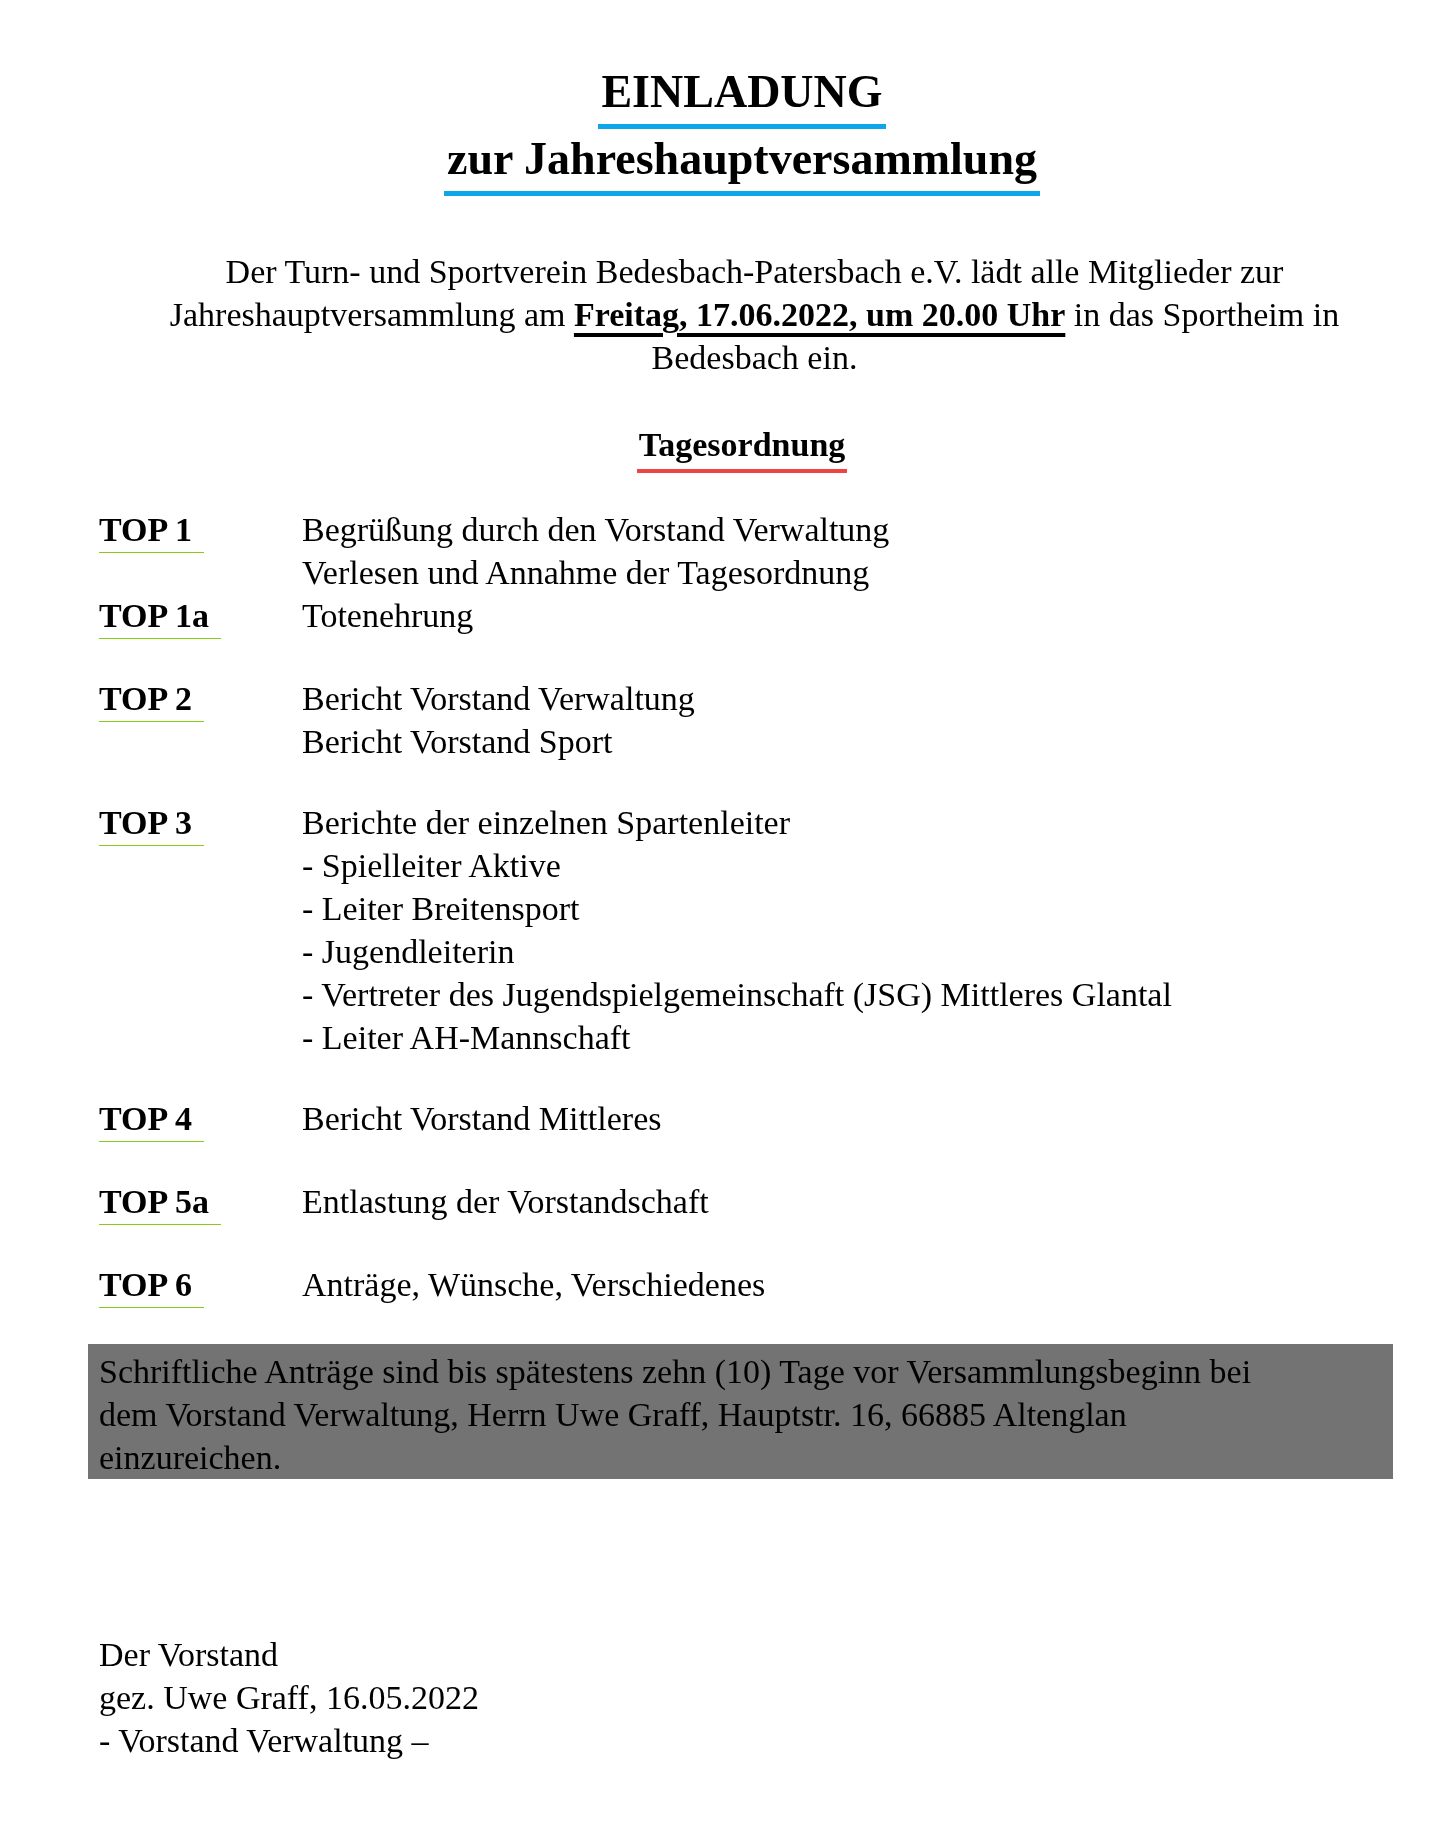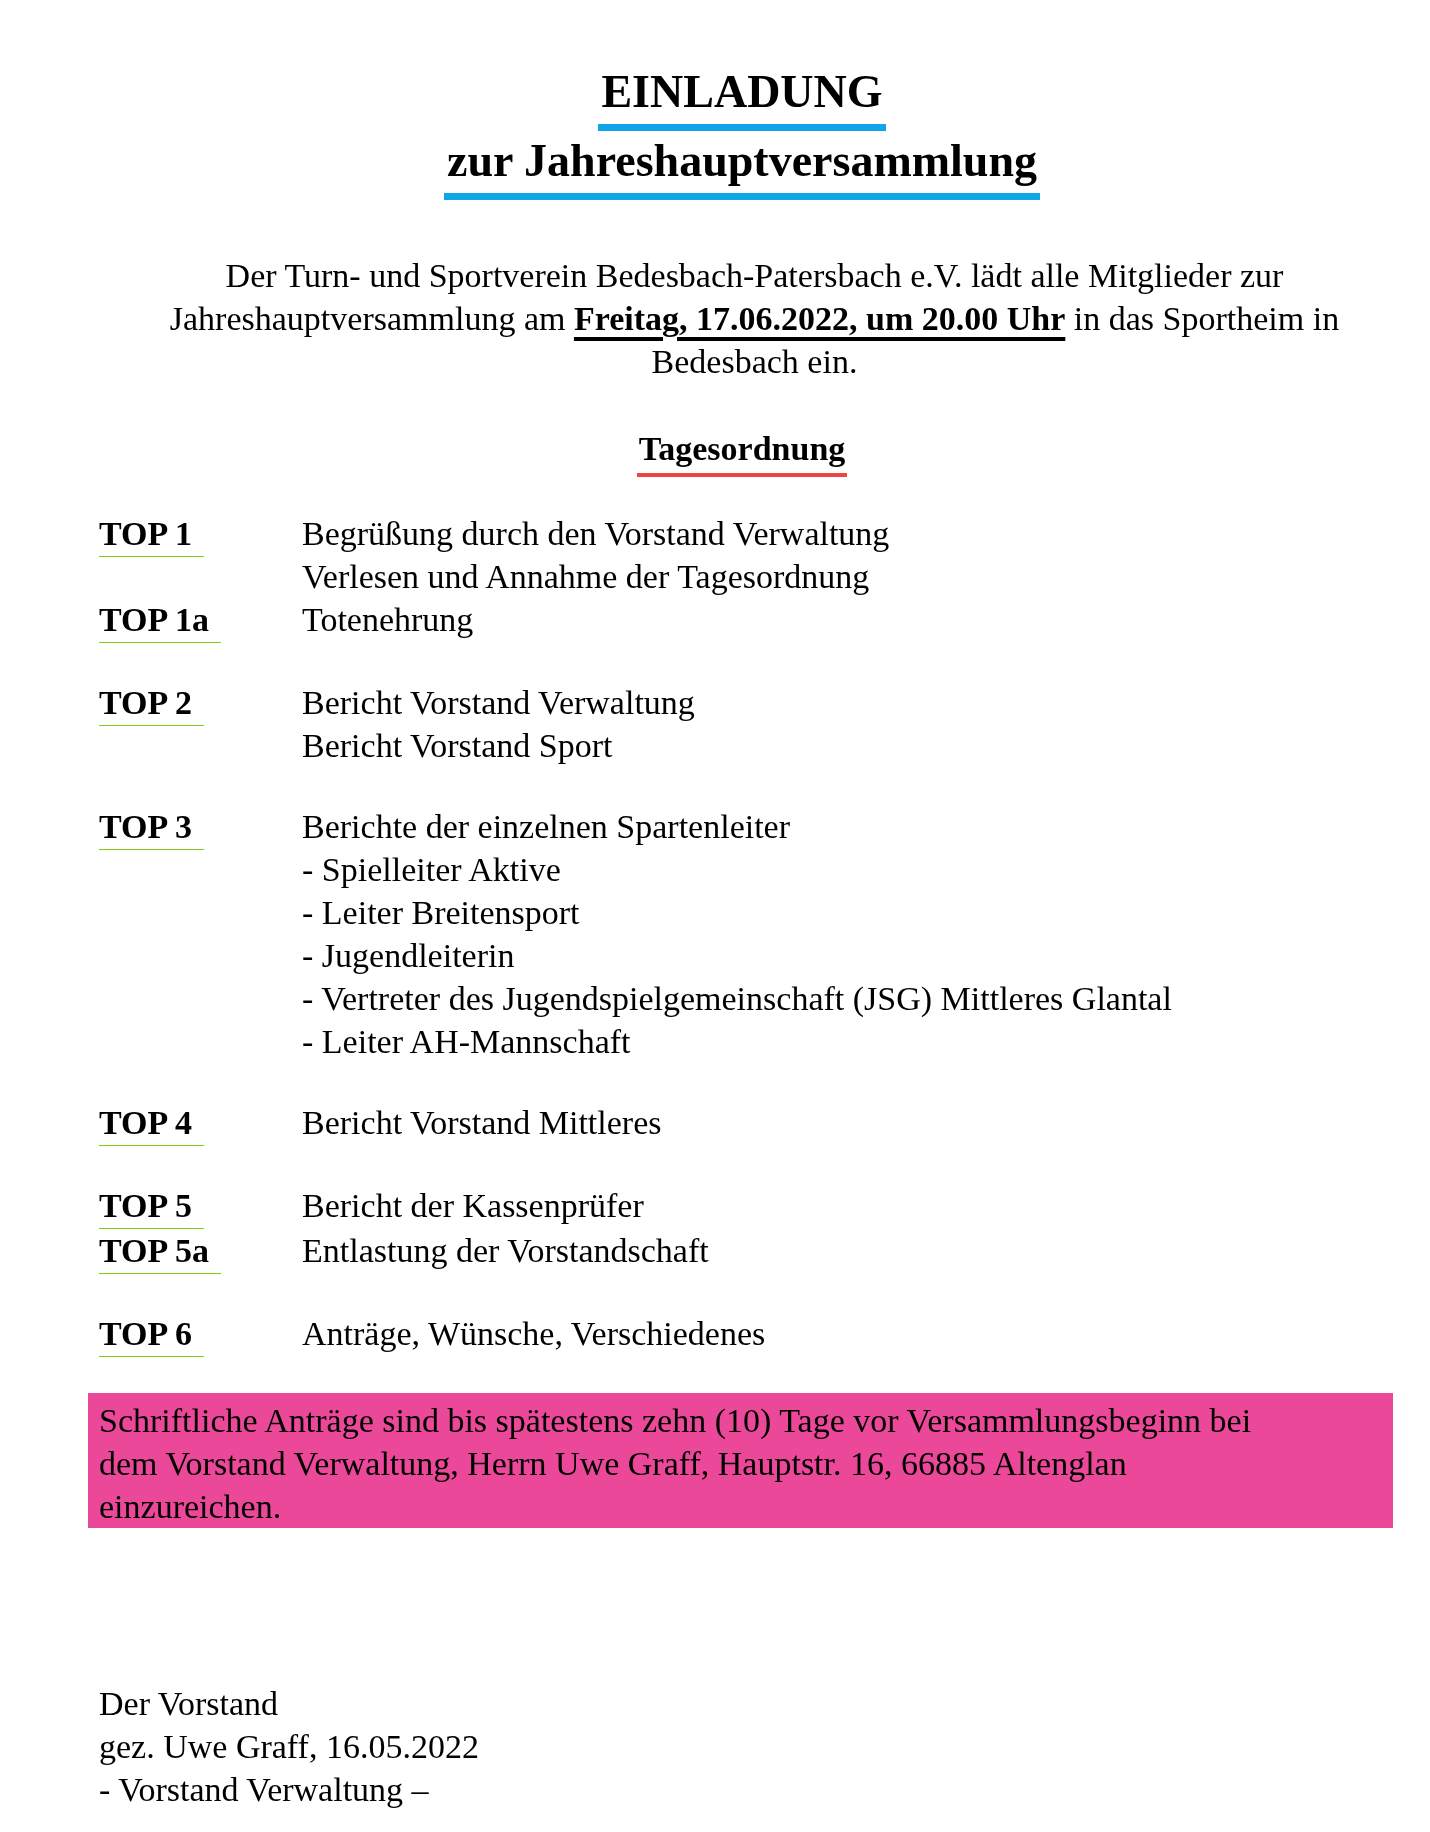--- a/index.html
+++ b/index.html
@@ -17,21 +17,21 @@
   }
   .doc-title {
     margin: 0;
     font-size: 46px;
     line-height: 60px;
     font-weight: bold;
     text-align: center;
   }
   .title-line {
     display: inline-block;
-    border-bottom: 7px solid #0ea5e9;
+    border-bottom: 5px solid #0ea5e9;
     padding: 0 3px 2px 3px;
   }
   .intro {
     margin: 54px -25px 0 0;
     font-size: 34px;
     line-height: 43px;
     white-space: pre-line;
     text-align: center;
   }
   .datetime-hl {
@@ -126,39 +126,35 @@
 - Leiter AH-Mannschaft</div>
   </div>
 </div>
       <div class="agenda-group">
   <div class="agenda-row">
     <div class="agenda-label"><span class="label-text">TOP 4</span></div>
     <div class="agenda-content">Bericht Vorstand Mittleres</div>
   </div>
 </div>
       <div class="agenda-group">
-  <div class="agenda-row">
-    <div class="agenda-label"><span class="label-text">TOP 5</span></div>
-    <div class="agenda-content">Bericht der Kassenprüfer</div>
-  </div>
 
   <div class="agenda-row">
     <div class="agenda-label"><span class="label-text">TOP 5a</span></div>
     <div class="agenda-content">Entlastung der Vorstandschaft</div>
   </div>
 </div>
       <div class="agenda-group">
   <div class="agenda-row">
     <div class="agenda-label"><span class="label-text">TOP 6</span></div>
     <div class="agenda-content">Anträge, Wünsche, Verschiedenes</div>
   </div>
 </div>
     </section>
 
-  <p class="note" style="background: #ec4899;">Schriftliche Anträge sind bis spätestens zehn (10) Tage vor Versammlungsbeginn bei
+  <p class="note" style="background: #737373;">Schriftliche Anträge sind bis spätestens zehn (10) Tage vor Versammlungsbeginn bei
 dem Vorstand Verwaltung, Herrn Uwe Graff, Hauptstr. 16, 66885 Altenglan
 einzureichen.</p>
 
   <footer class="signature">Der Vorstand
 gez. Uwe Graff, 16.05.2022
 - Vorstand Verwaltung –</footer>
 
 </div>
 
 </body></html>

